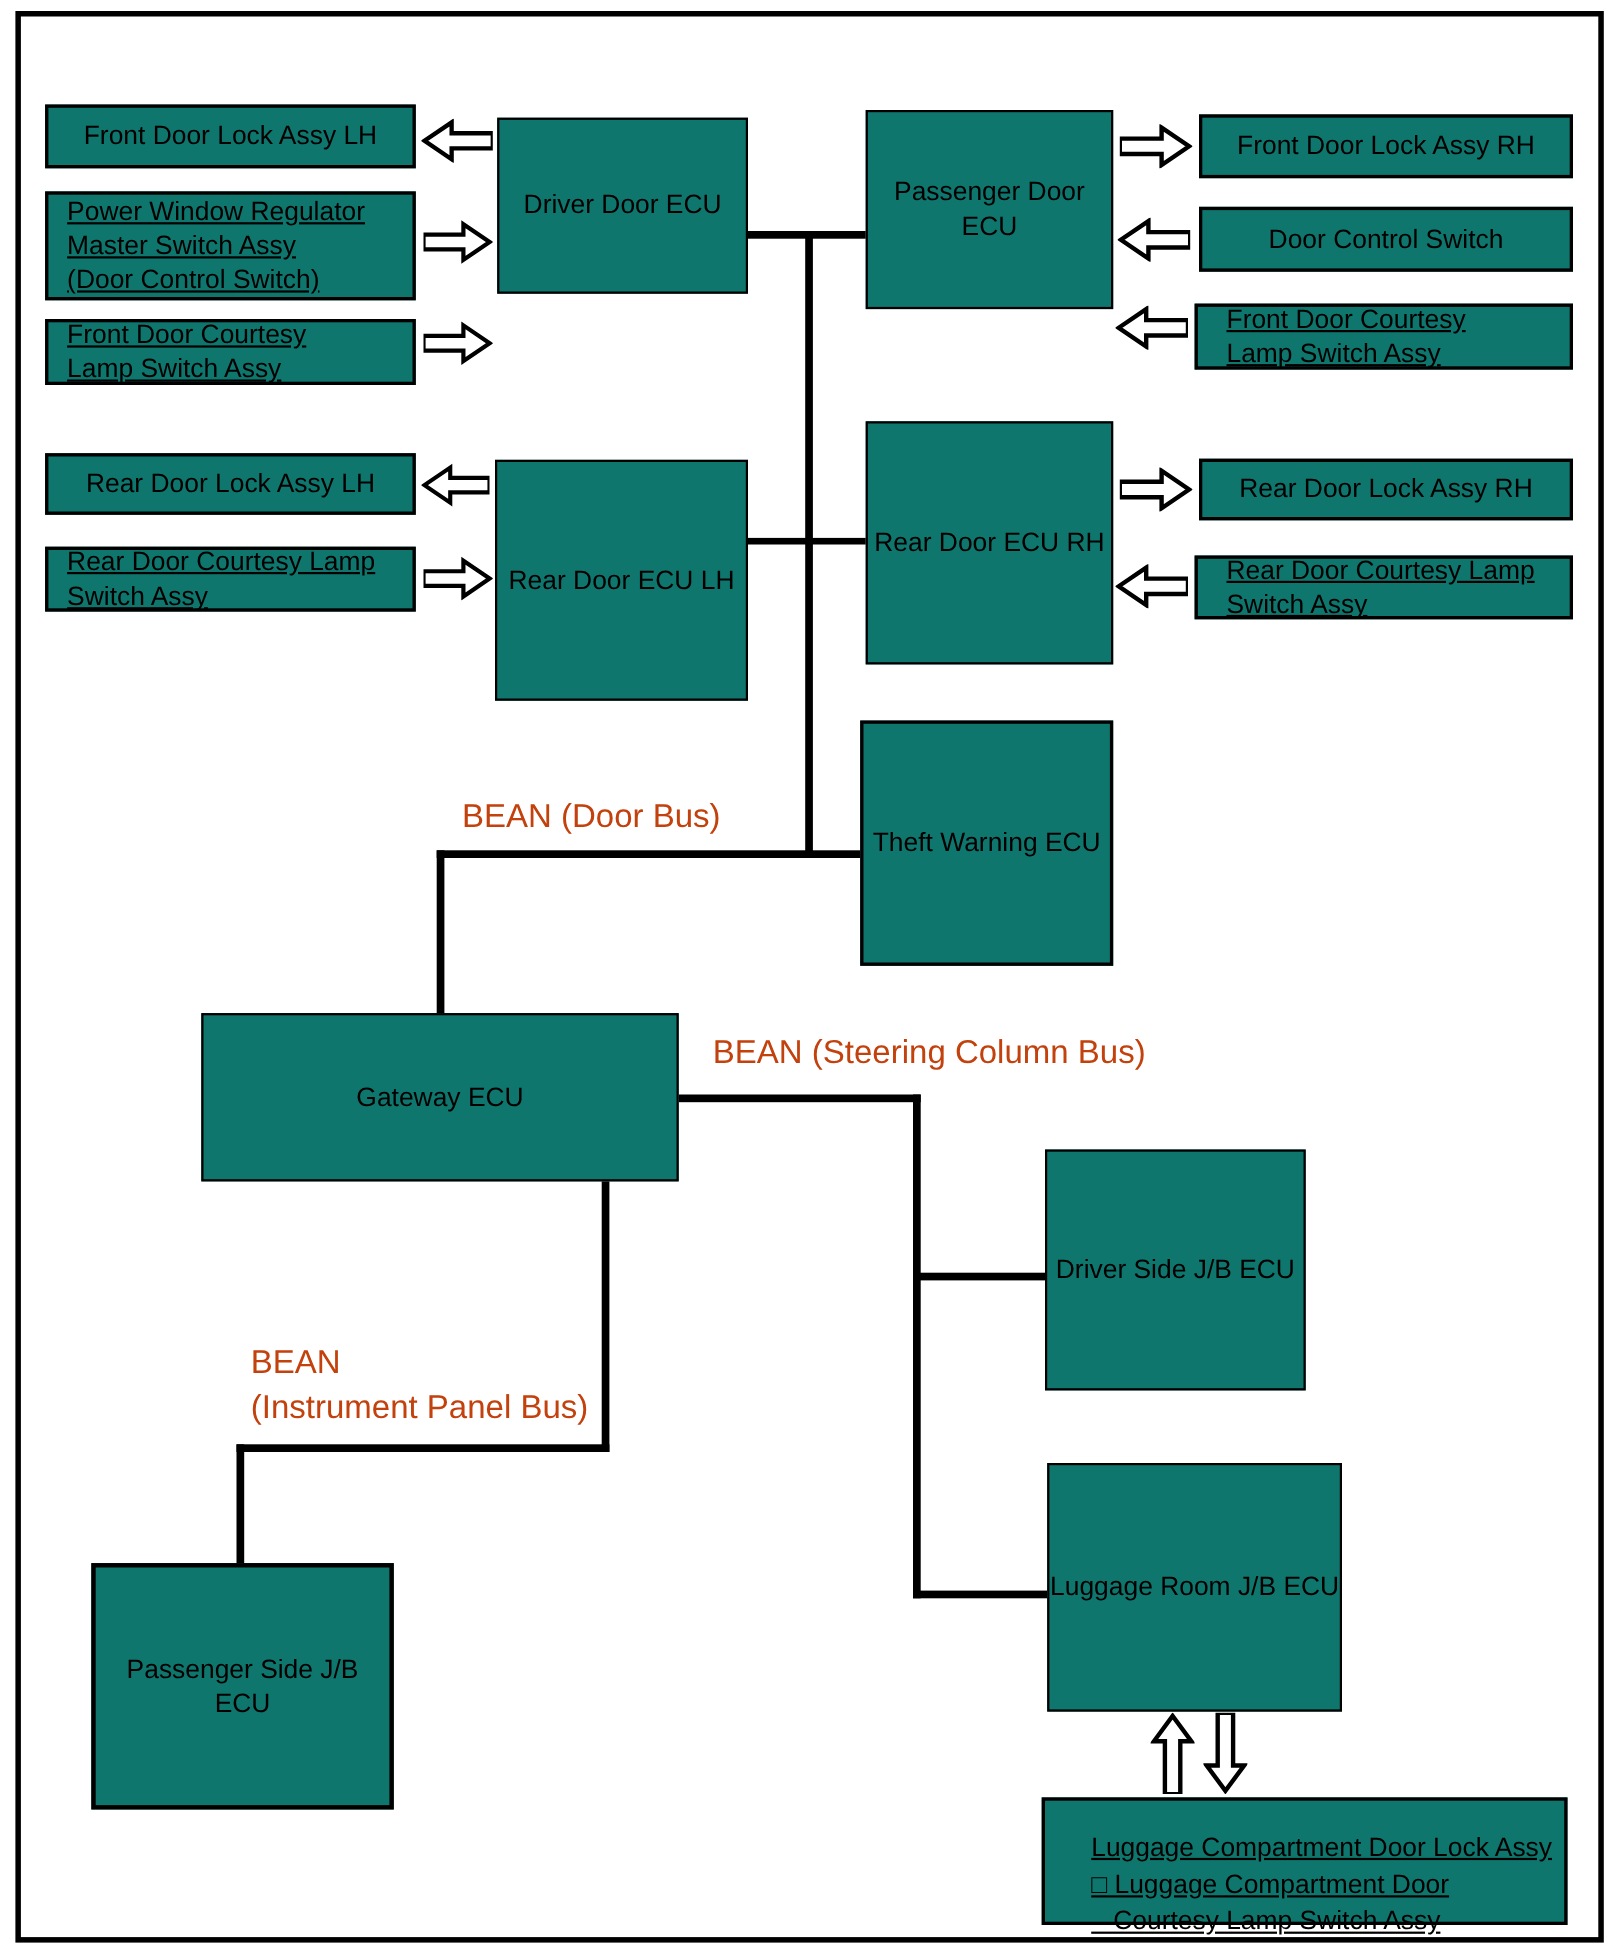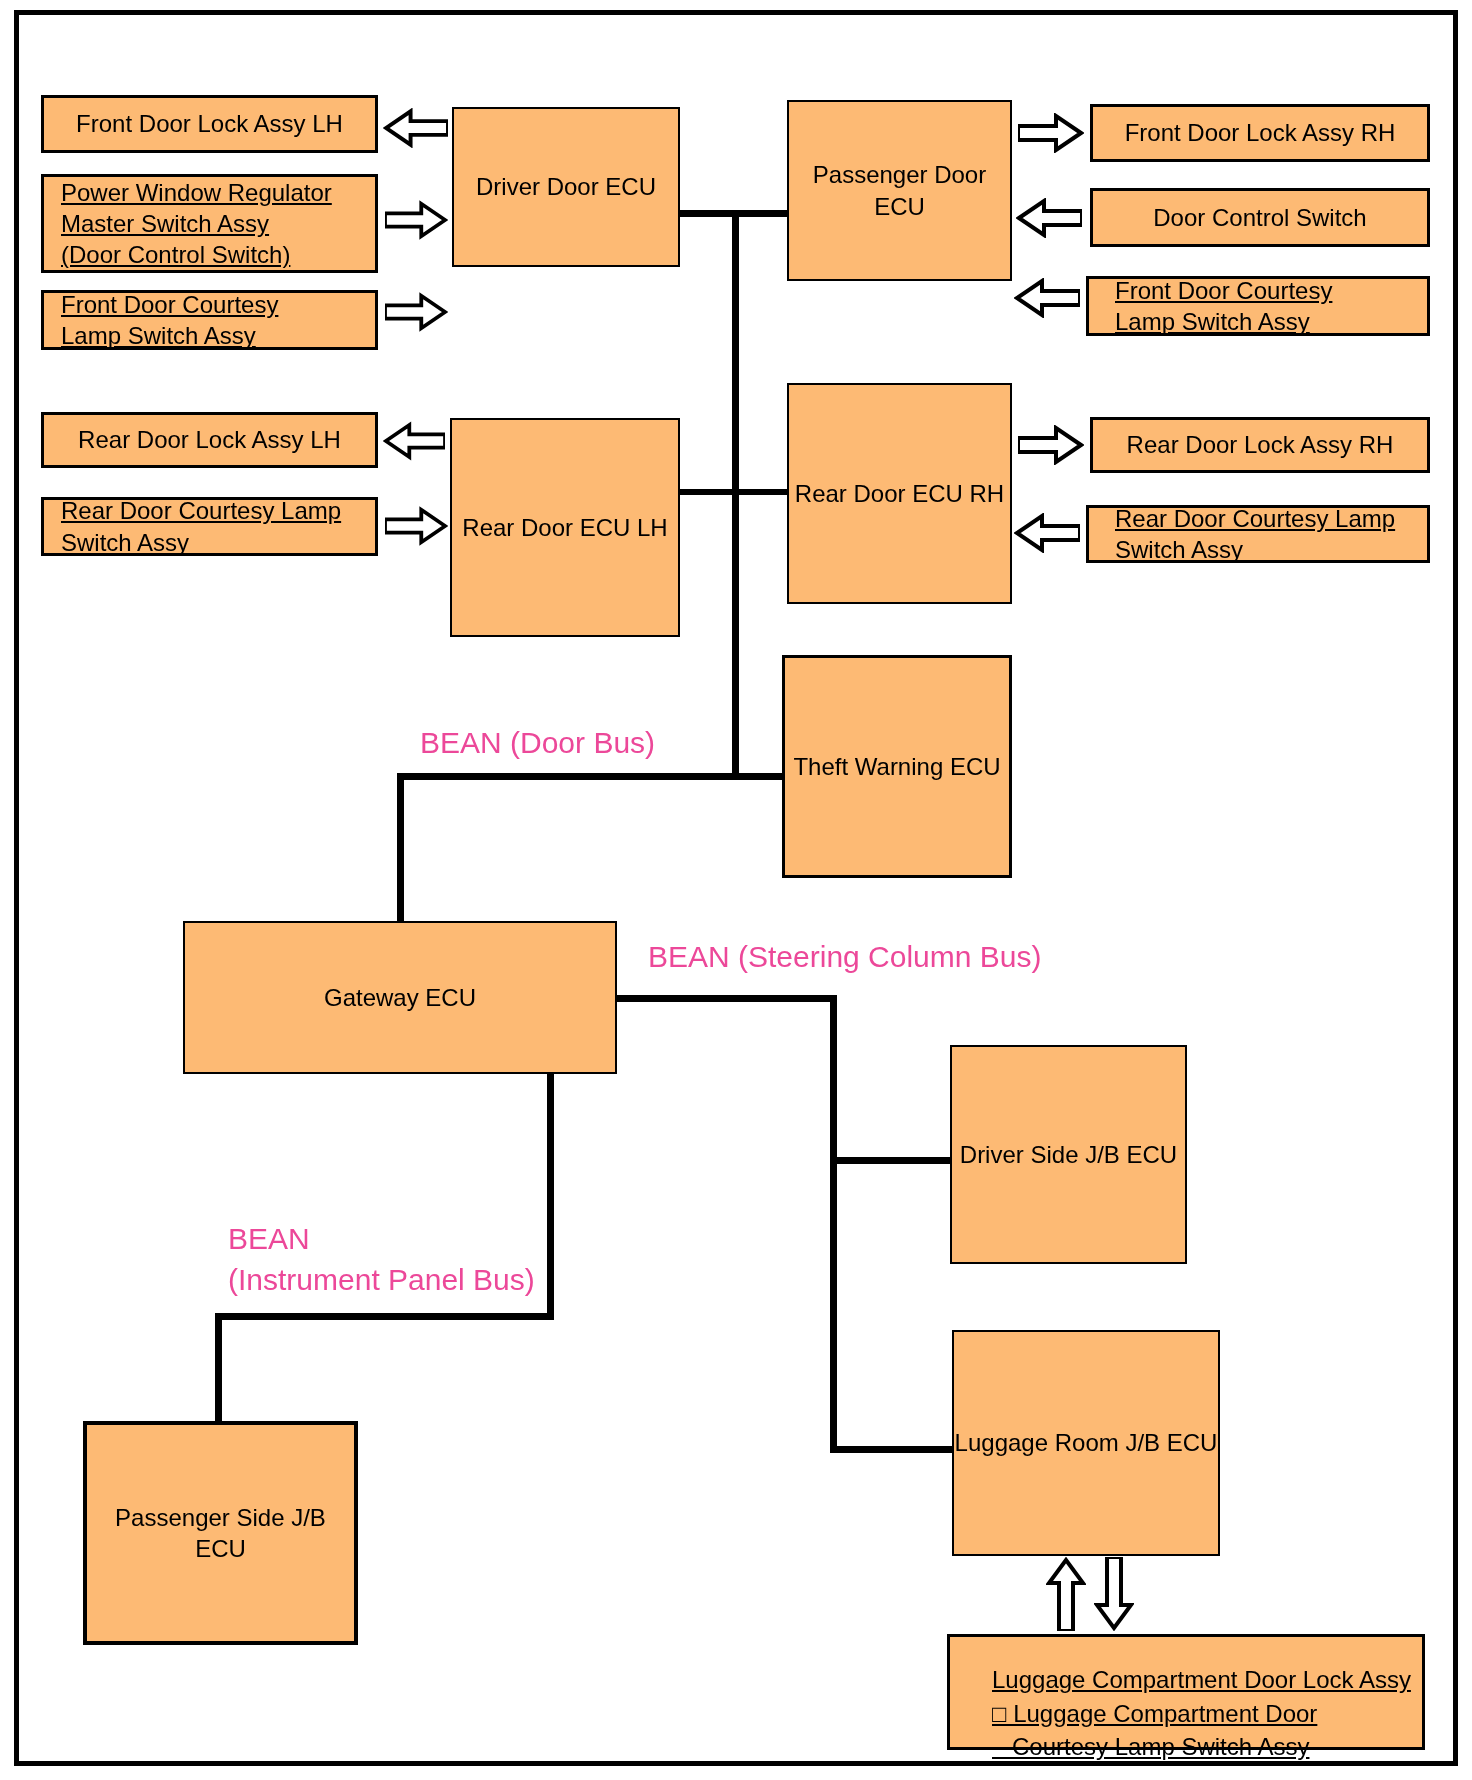--- a/index.html
+++ b/index.html
@@ -7,28 +7,28 @@
     position:relative; width:1472px; height:1780px;
     background:#ffffff; color:#000;
     font-family:"Liberation Sans", sans-serif;
     overflow:hidden;
   }
   #frame {
     position:absolute; left:14px; top:10px; width:1444px; height:1756px;
     border:5px solid #000; box-sizing:border-box;
   }
   .box {
-    position:absolute; border:3px solid #000; background:#fdba74;
+    position:absolute; border:3px solid #000; background:#0f766e;
     box-sizing:border-box; display:flex; align-items:center; justify-content:center;
     text-align:center; font-size:24px; line-height:1.3; color:#000;
   }
   .box.ecu { border-width:2px; }
   .box.ml { justify-content:flex-start; text-align:left; white-space:pre;text-decoration:underline; }
   .hline, .vline { position:absolute; background:#000; }
-  .lbl { position:absolute; font-size:30px; color:#ec4899; white-space:pre; line-height:1.38; }
+  .lbl { position:absolute; font-size:30px; color:#c2410c; white-space:pre; line-height:1.38; }
   .arrow { position:absolute; }
   .arrow svg { display:block; }
 </style>
 </head>
 <body>
 
 <div id="canvas">
   <div id="frame"></div>
 
   <div class="box" style="left:41px; top:95px; width:337px; height:58px;">Front Door Lock Assy LH</div>

